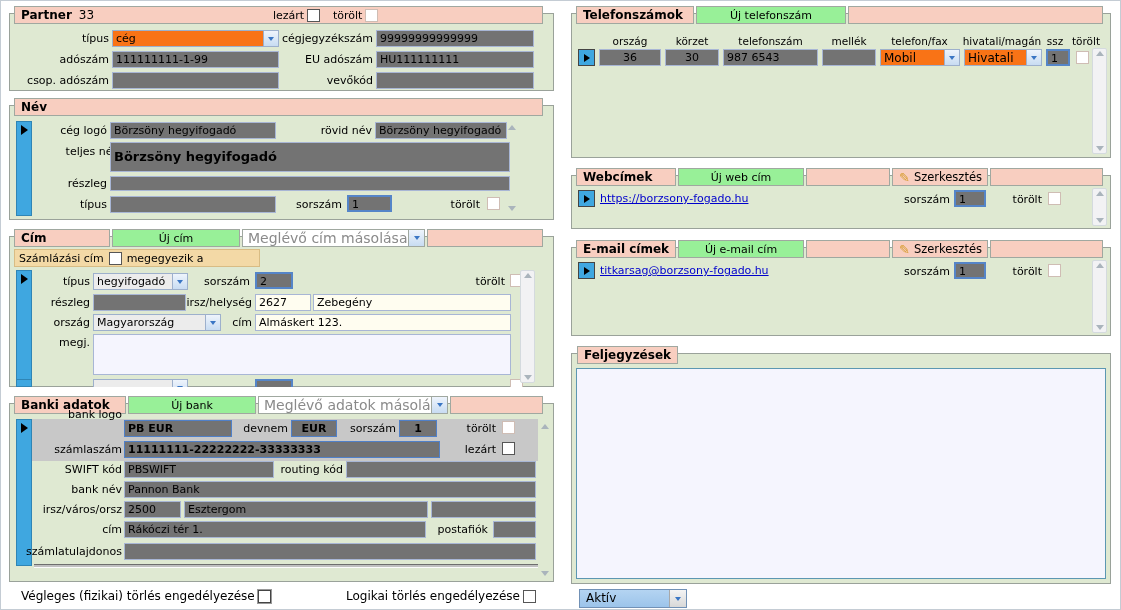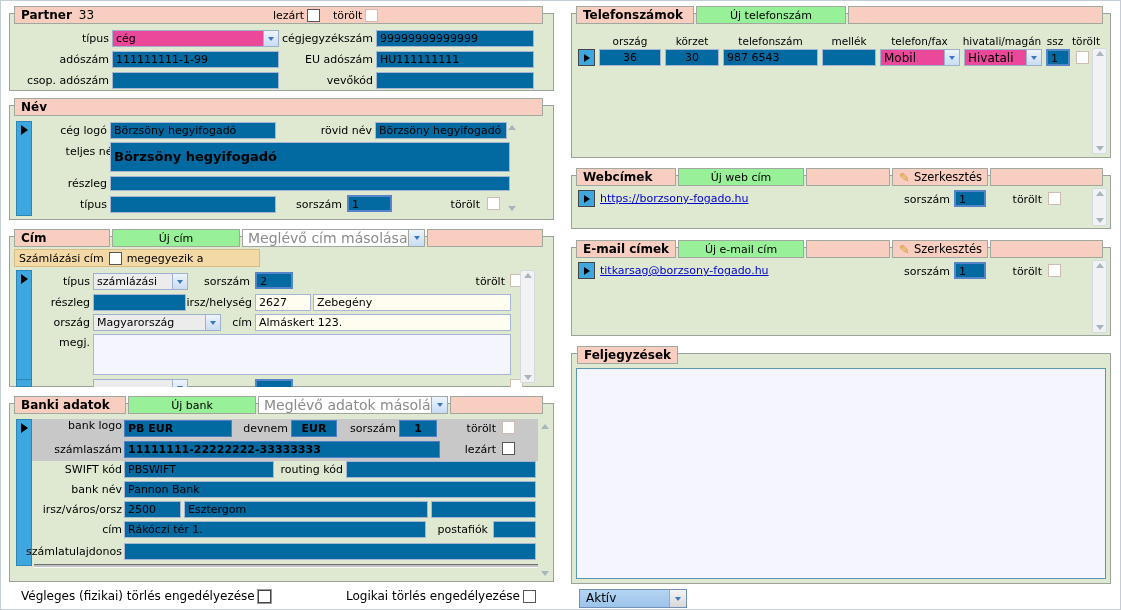--- a/index.html
+++ b/index.html
@@ -12,28 +12,28 @@
   }
   .sec { position: absolute; background: #dfe9d2; border: 1px solid #9aa29a; }
   .hdr { position: absolute; height: 18px; display: flex; gap: 2px; }
   .seg { border: 1px solid #a0a8a0; display: flex; align-items: center; padding: 0 6px; white-space: nowrap; overflow: hidden; }
   .seg.pink { background: #f8cec0; }
   .seg.btn  { background: #98f098; justify-content: center; font-size: 11px; }
   .seg.grow { flex: 1; }
   .ttl { font-weight: bold; font-size: 12px; }
   .lbl { position: absolute; height: 17px; line-height: 16px; text-align: right; white-space: nowrap; font-size: 11px; }
   .lbl.b { font-weight: normal; }
-  .inp { position: absolute; height: 17px; background: #0369a1; border: 1px solid #a8b6d5;
+  .inp { position: absolute; height: 17px; background: #737373; border: 1px solid #a8b6d5;
          font-size: 11px; line-height: 14px; padding: 1px 3px; white-space: nowrap; overflow: hidden; }
   .inp.cream { background: #fffdf0; }
   .inp.bold  { font-weight: bold; border-color: #5080c8; }
   .inp.focus { border: 2px solid #5585c8; }
   .inp.ctr { text-align: center; }
   .tarea { position: absolute; background: #f5f5fe; border: 1px solid #a8b6d5; }
-  .dd { position: absolute; height: 17px; display: flex; background: #ec4899; border: 1px solid #9db0cc; }
+  .dd { position: absolute; height: 17px; display: flex; background: #f97316; border: 1px solid #9db0cc; }
   .dd.grayfill { background: #ececec; }
   .dd .dtxt { flex: 1; font-size: 11px; line-height: 14px; padding: 1px 3px; white-space: nowrap; overflow: hidden; }
   .dd .chev { width: 15px; background: linear-gradient(#eef4fc,#c8dcf2); border-left: 1px solid #9db0cc;
               display: flex; align-items: center; justify-content: center; }
   .chev .ct { width:0; height:0; border-left:3px solid transparent; border-right:3px solid transparent; border-top:4px solid #3a76c4; }
   .hdd { display: flex; background: #fff; border: 1px solid #a0a8a0; height: 18px; }
   .hdd .dtxt { flex: 1; color: #8a8a8a; font-size: 14px; line-height: 16px; padding: 0 5px; white-space: nowrap; overflow: hidden; }
   .hdd .chev { width: 16px; background: linear-gradient(#eef4fc,#c8dcf2); border-left: 1px solid #a0a8a0;
                display: flex; align-items: center; justify-content: center; }
   .cb { position: absolute; width: 13px; height: 13px; background: #fff; border: 1px solid #565656; }
@@ -149,21 +149,21 @@
     <div class="tan" style="left:4px;top:12px;width:246px">
       <span>Számlázási cím</span>
       <span class="cb inline"></span>
       <span>megegyezik a</span>
     </div>
     <div class="bluebar" style="left:6px;top:33px;height:113px">
       <div class="ptri"></div>
     </div>
     <div class="lbl b" style="left:2px;top:37px;width:78px">típus</div>
     <div class="dd grayfill" style="left:83px;top:36px;width:95px">
-      <span class="dtxt">számlázási</span>
+      <span class="dtxt">hegyifogadó</span>
       <span class="chev">
           <span class="ct"></span>
         </span>
     </div>
     <div class="lbl" style="left:180px;top:37px;width:60px">sorszám</div>
     <div class="inp focus" style="left:245px;top:35px;width:38px">2</div>
     <div class="lbl" style="left:455px;top:37px;width:40px">törölt</div>
     <span class="cb dis" style="left:500px;top:37px"></span>
     <div class="lbl" style="left:2px;top:58px;width:78px">részleg</div>
     <div class="inp" style="left:83px;top:57px;width:93px"></div>
@@ -209,21 +209,21 @@
         <span class="chev">
             <span class="ct"></span>
           </span>
       </div>
       <div class="seg pink grow"></div>
     </div>
     <div class="grayblock" style="left:22px;top:15px;width:506px;height:42px"></div>
     <div class="bluebar" style="left:6px;top:15px;height:147px">
       <div class="ptri"></div>
     </div>
-    <div class="lbl" style="left:2px;top:14px;width:110px">bank logo</div>
+    <div class="lbl" style="left:2px;top:3px;width:110px">bank logo</div>
     <div class="inp bold" style="left:114px;top:16px;width:108px">PB EUR</div>
     <div class="lbl" style="left:222px;top:17px;width:56px">devnem</div>
     <div class="inp bold ctr" style="left:281px;top:16px;width:46px">EUR</div>
     <div class="lbl" style="left:330px;top:17px;width:56px">sorszám</div>
     <div class="inp bold ctr" style="left:389px;top:16px;width:38px">1</div>
     <div class="lbl" style="left:446px;top:17px;width:40px">törölt</div>
     <span class="cb dis" style="left:492px;top:17px"></span>
     <div class="lbl" style="left:2px;top:38px;width:110px">számlaszám</div>
     <div class="inp bold" style="left:114px;top:37px;width:316px">11111111-22222222-33333333</div>
     <div class="lbl" style="left:446px;top:38px;width:40px">lezárt</div>

